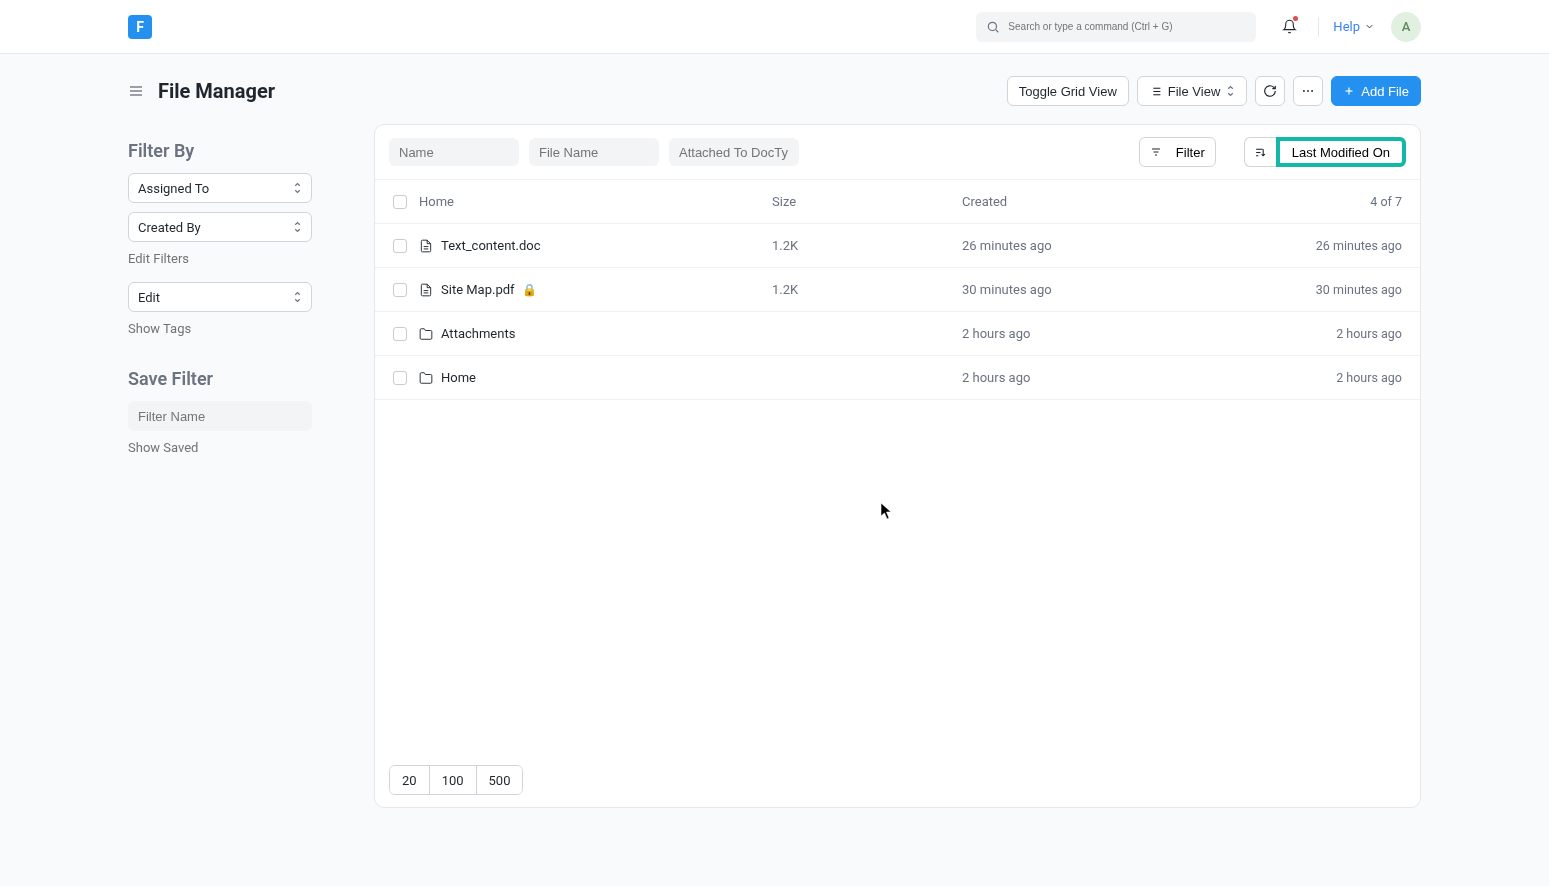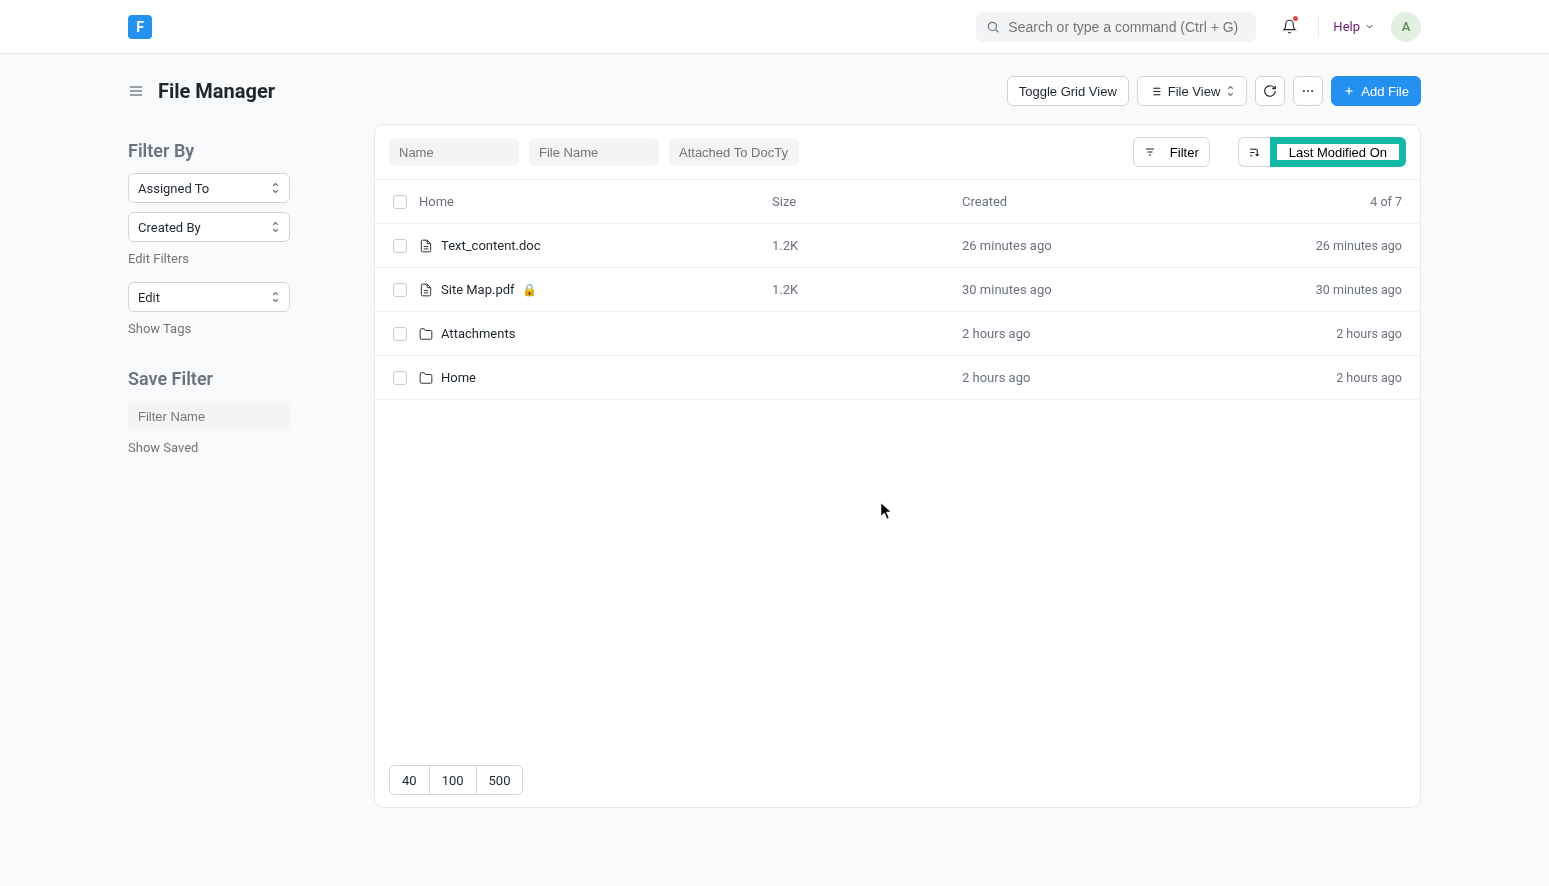--- a/index.html
+++ b/index.html
@@ -33,39 +33,39 @@
     width: 280px; height: 30px;
     background: #f3f4f6;
     border-radius: 6px;
     display: flex; align-items: center;
     padding: 0 10px;
     color: #6b7280;
     gap: 8px;
   }
   .search-box input {
     border: none; background: transparent; outline: none;
-    flex: 1; font-size: 14px; color: #c2410c;
+    flex: 1; font-size: 10px; color: #c2410c;
   }
   .nav-icon-btn {
     width: 30px; height: 30px;
     display: flex; align-items: center; justify-content: center;
     margin-left: 18px;
     position: relative;
     cursor: pointer;
   }
   .nav-icon-btn .dot {
     position: absolute; top: 4px; right: 6px;
     width: 5px; height: 5px; background: #e24c4c; border-radius: 50%;
   }
   .nav-divider {
     width: 1px; height: 20px; background: #e5e7eb; margin: 0 14px 0 14px;
   }
   .help-dd {
     display: flex; align-items: center; gap: 4px;
-    font-size: 13px; color: #701a75; cursor: pointer;
+    font-size: 13px; color: #3b82f6; cursor: pointer;
   }
   .avatar {
     width: 30px; height: 30px; border-radius: 50%;
     background: #e1f0e1; color: #5b8a5b;
     display: flex; align-items: center; justify-content: center;
     font-size: 13px; font-weight: 500; margin-left: 16px;
   }
 
   
   .page {
@@ -101,21 +101,21 @@
   
   .page-body { display: flex; gap: 42px; }
   .sidebar { width: 204px; padding-top: 10px; }
   .main { flex: 1; border-radius: 28px; }
 
   .sb-heading {
     font-size: 18px; font-weight: 600; color: #6b7280;
     margin-bottom: 12px; margin-top: 6px;
   }
   .sb-select, .sb-input {
-    width: 162px; height: 30px;
+    width: 184px; height: 30px;
     border: 1px solid #d1d5db; border-radius: 6px;
     background: #fff;
     display: flex; align-items: center; justify-content: space-between;
     padding: 0 9px; font-size: 13px;
     margin-bottom: 9px;
   }
   .sb-input { background: #f3f4f6; border-color: #f3f4f6; }
   .sb-input input { border:none; background:transparent; outline:none; width:100%; font-size:13px; }
   .sb-select .updown { color:#6b7280; }
   .sb-link {
@@ -148,21 +148,21 @@
   .card-filters .filter-btn {
     height: 30px; border:1px solid #d1d5db; border-radius:6px;
     background:#fff; padding:0 10px; display:flex; align-items:center; gap:14px; font-size:13px;
   }
   .sort-group { display:flex; }
   .sort-btn-l {
     height:30px; border:1px solid #d1d5db; border-right:none; border-radius:6px 0 0 6px;
     background:#fff; width:32px; display:flex; align-items:center; justify-content:center;
   }
   .sort-btn-r {
-    height:30px; border:7px solid #14b8a6; border-radius:0 6px 6px 0;
+    height:30px; border:4px solid #14b8a6; border-radius:0 6px 6px 0;
     background:#fff; padding:0 12px; display:flex; align-items:center; font-size:13px;
   }
 
   
   .thead, .trow {
     display:flex; align-items:center;
     padding: 0 18px;
     height: 44px;
     border-bottom: 1px solid #eef1f4;
   }
@@ -470,21 +470,21 @@
                 <span class="fname">Home</span>
               </div>
               <div class="col-size"></div>
               <div class="col-created">2 hours ago</div>
               <div class="col-mod">2 hours ago</div>
             </div>
           </div>
 
         <div class="card-footer">
           <div class="page-size-group" id="psize-container">
-              <div class="psize">40</div>
+              <div class="psize">20</div>
               <div class="psize">100</div>
               <div class="psize">500</div>
             </div>
         </div>
       </div>
     </div>
   </div>
 </div>
 
 <div class="cursor-arrow" id="cursor" style="left: 880px; top: 502px;">

